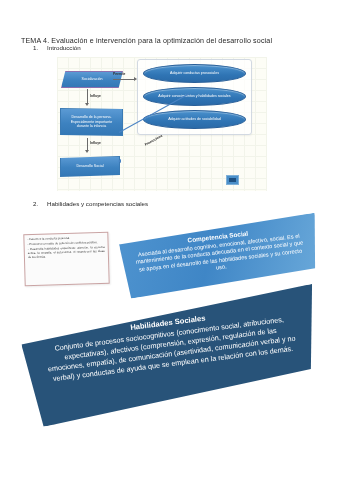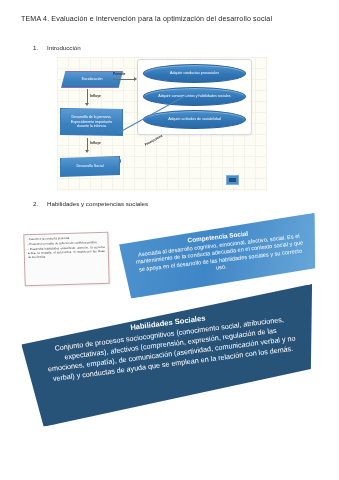--- a/index.html
+++ b/index.html
@@ -14,21 +14,21 @@
     position: relative;
     overflow: hidden;
     font-family: "Liberation Sans", sans-serif;
     color: #1a1a1a;
   }
 
   
   .doc-title {
     position: absolute;
     left: 21px;
-    top: 15px;
+    top: 37px;
     font-size: 7.1px;
     letter-spacing: 0.15px;
     color: #262626;
     white-space: nowrap;
   }
   .section-heading {
     position: absolute;
     font-size: 6.2px;
     color: #262626;
     white-space: nowrap;

